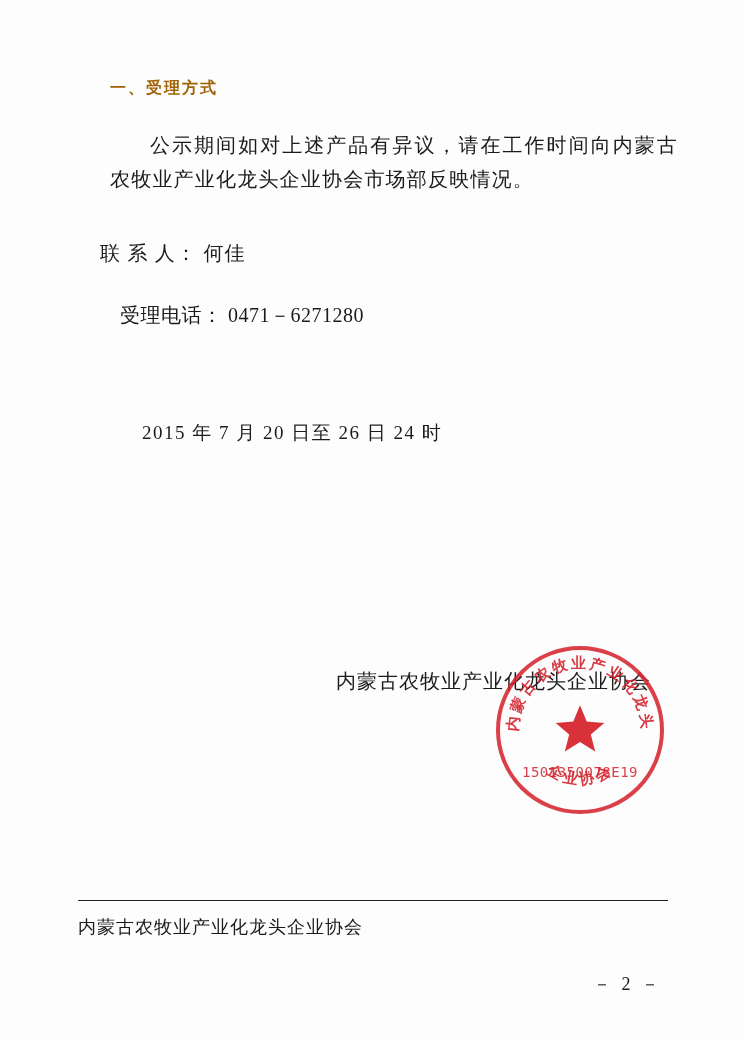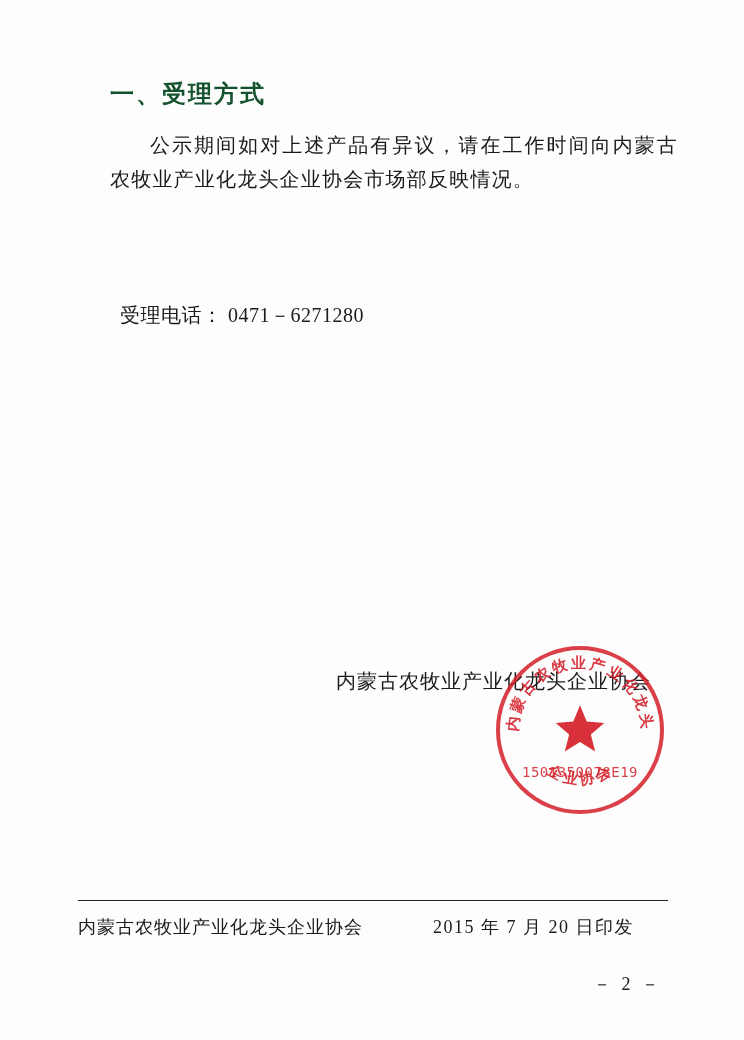--- a/index.html
+++ b/index.html
@@ -25,23 +25,23 @@
   .content {
     position: absolute;
     left: 78px;
     top: 0;
     width: 588px;
     height: 1040px;
   }
   .heading {
     font-family: Liberation Mono, monospace;
     font-weight: bold;
-    font-size: 24px;
+    font-size: 16px;
     letter-spacing: 2px;
-    color: #14532d;
+    color: #a16207;
   }
   .para {
     font-size: 20px;
     line-height: 34px;
     letter-spacing: 1.2px;
     color: #1b1b1b;
     text-align: justify;
   }
   .indent {
     text-indent: 40px;
@@ -178,24 +178,26 @@
 </head>
 <body>
 
 <div class="page">
   <div class="content">
 
     <div class="heading" id="heading-acceptance">一、受理方式</div>
 
     <div class="para indent" id="para-notice">公示期间如对上述产品有异议，请在工作时间向内蒙古农牧业产业化龙头企业协会市场部反映情况。</div>
 
+    <div class="label-line" id="line-contact">联 系 人： 何佳</div>
 
     <div class="label-line mono-num" id="line-phone">受理电话： 0471－6271280</div>
 
 
+    <div class="label-line mono-num" id="line-period">2015 年 7 月 20 日至 26 日 24 时</div>
 
     <div class="sign-block">
       <div class="sign-org">内蒙古农牧业产业化龙头企业协会</div>
     </div>
 
     <div class="seal">
       <div class="seal-ring"></div>
       <svg class="seal-arc" viewBox="0 0 168 168">
         <defs>
           <path id="arcTop" d="M 22,84 A 62,62 0 1 1 146,84"></path>
@@ -213,17 +215,16 @@
       </svg>
       <div class="seal-code">1501350078E19</div>
     </div>
 
   </div>
 
   <div class="footer-rule"></div>
 
   <div class="footer-row">
     <div class="footer-org">内蒙古农牧业产业化龙头企业协会</div>
-    <div class="footer-date">2015 年 7 月 20 日印发</div>
   </div>
 
   <div class="page-number">－ 2 －</div>
 </div>
 
 </body></html>

